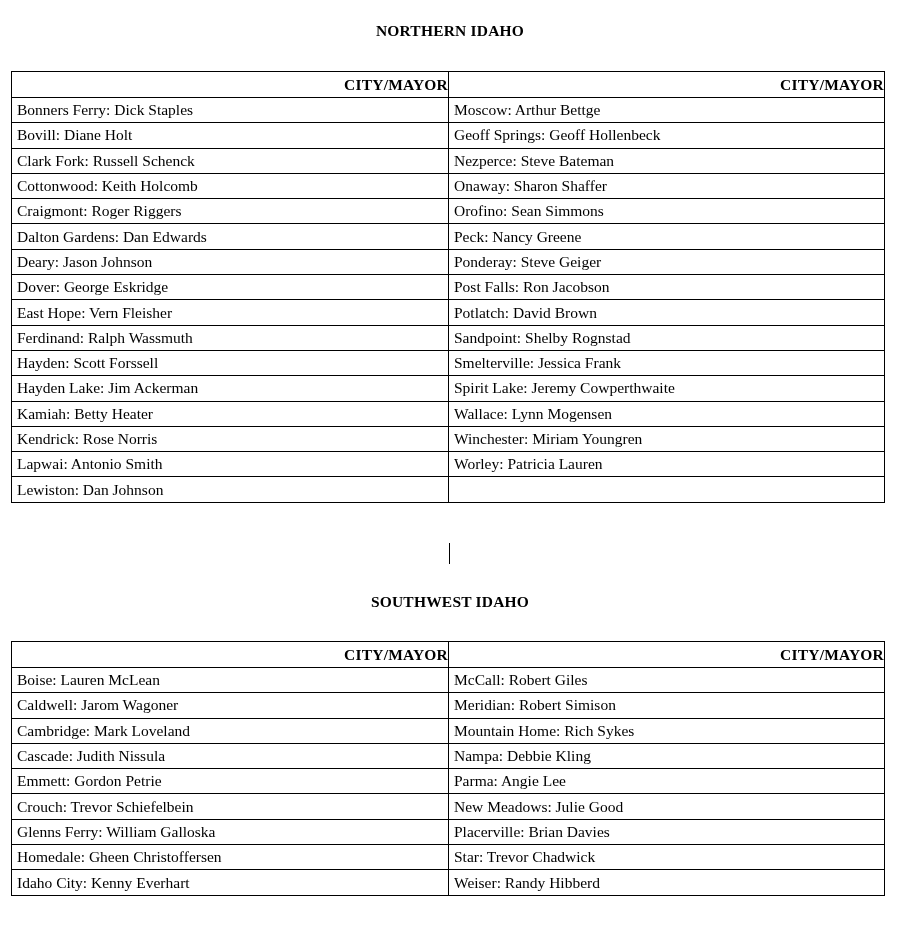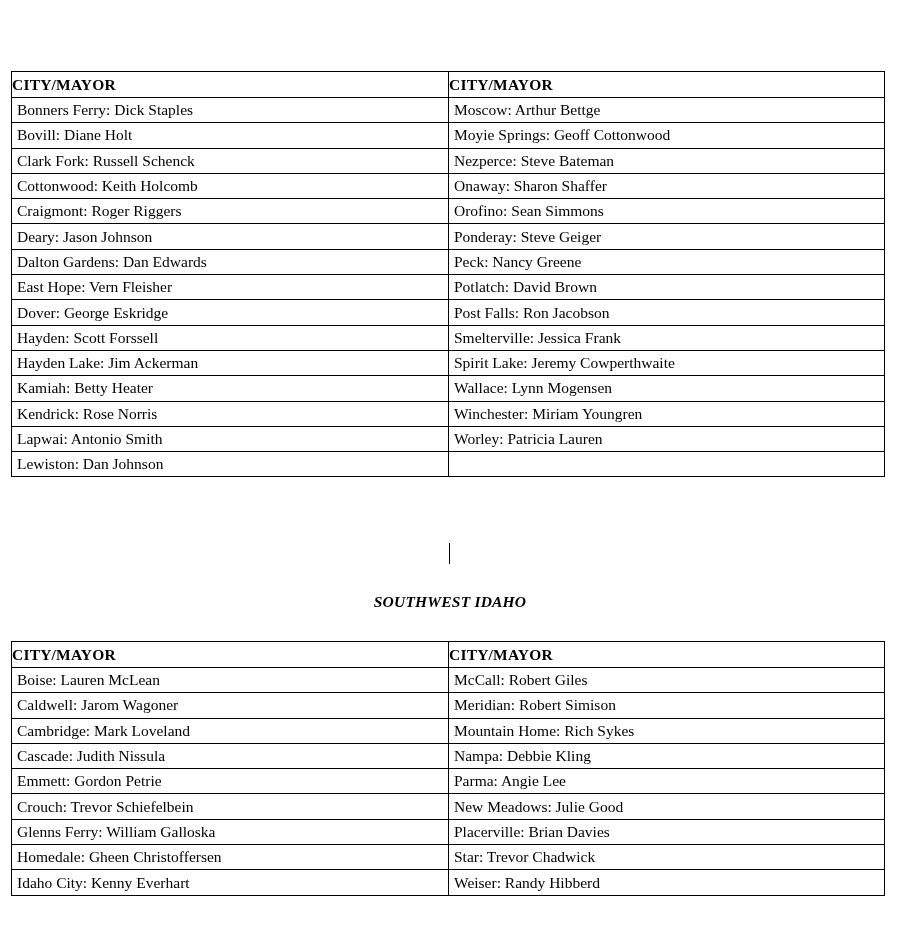--- a/index.html
+++ b/index.html
@@ -36,21 +36,20 @@
     left: 0;
     top: 22px;
     width: 900px;
   }
 
   #title-southwest {
     position: absolute;
     left: 0;
     top: 593px;
     width: 900px;
-    font-style: italic;
   }
 
   table.mayor-table {
     position: absolute;
     border-collapse: collapse;
     table-layout: fixed;
     width: 873px;
     left: 11px;
   }
 
@@ -62,21 +61,21 @@
 
   table.mayor-table th,
   table.mayor-table td {
     border: 1px solid #000000;
     padding: 0;
     vertical-align: middle;
   }
 
   table.mayor-table th {
     height: 25px;
-    text-align: left;
+    text-align: right;
     font-weight: bold;
     font-size: 15.5px;
     letter-spacing: 0.2px;
   }
 
   table.mayor-table td {
     height: 24.3px;
     text-align: left;
     font-weight: normal;
     font-size: 15.5px;
@@ -94,68 +93,73 @@
     width: 1px;
     height: 21px;
     background: #000000;
   }
 </style>
 </head>
 <body>
 
 <div class="page">
 
+  <div class="section-title" id="title-northern">NORTHERN IDAHO</div>
 
   <table class="mayor-table" id="table-northern">
     <colgroup>
       <col class="col-left">
       <col class="col-right">
     </colgroup>
     <thead>
       <tr>
         <th>CITY/MAYOR</th>
         <th>CITY/MAYOR</th>
       </tr>
     </thead>
     <tbody id="body-northern">
         <tr>
           <td>Bonners Ferry: Dick Staples</td>
           <td>Moscow: Arthur Bettge</td>
         </tr>
         <tr>
           <td>Bovill: Diane Holt</td>
-          <td>Moyie Springs: Geoff Cottonwood</td>
+          <td>Geoff Springs: Geoff Hollenbeck</td>
         </tr>
         <tr>
           <td>Clark Fork: Russell Schenck</td>
           <td>Nezperce: Steve Bateman</td>
         </tr>
         <tr>
           <td>Cottonwood: Keith Holcomb</td>
           <td>Onaway: Sharon Shaffer</td>
         </tr>
         <tr>
           <td>Craigmont: Roger Riggers</td>
           <td>Orofino: Sean Simmons</td>
         </tr>
         <tr>
+          <td>Dalton Gardens: Dan Edwards</td>
+          <td>Peck: Nancy Greene</td>
+        </tr>
+        <tr>
           <td>Deary: Jason Johnson</td>
           <td>Ponderay: Steve Geiger</td>
         </tr>
         <tr>
-          <td>Dalton Gardens: Dan Edwards</td>
-          <td>Peck: Nancy Greene</td>
+          <td>Dover: George Eskridge</td>
+          <td>Post Falls: Ron Jacobson</td>
         </tr>
         <tr>
           <td>East Hope: Vern Fleisher</td>
           <td>Potlatch: David Brown</td>
         </tr>
         <tr>
-          <td>Dover: George Eskridge</td>
-          <td>Post Falls: Ron Jacobson</td>
+          <td>Ferdinand: Ralph Wassmuth</td>
+          <td>Sandpoint: Shelby Rognstad</td>
         </tr>
         <tr>
           <td>Hayden: Scott Forssell</td>
           <td>Smelterville: Jessica Frank</td>
         </tr>
         <tr>
           <td>Hayden Lake: Jim Ackerman</td>
           <td>Spirit Lake: Jeremy Cowperthwaite</td>
         </tr>
         <tr>

